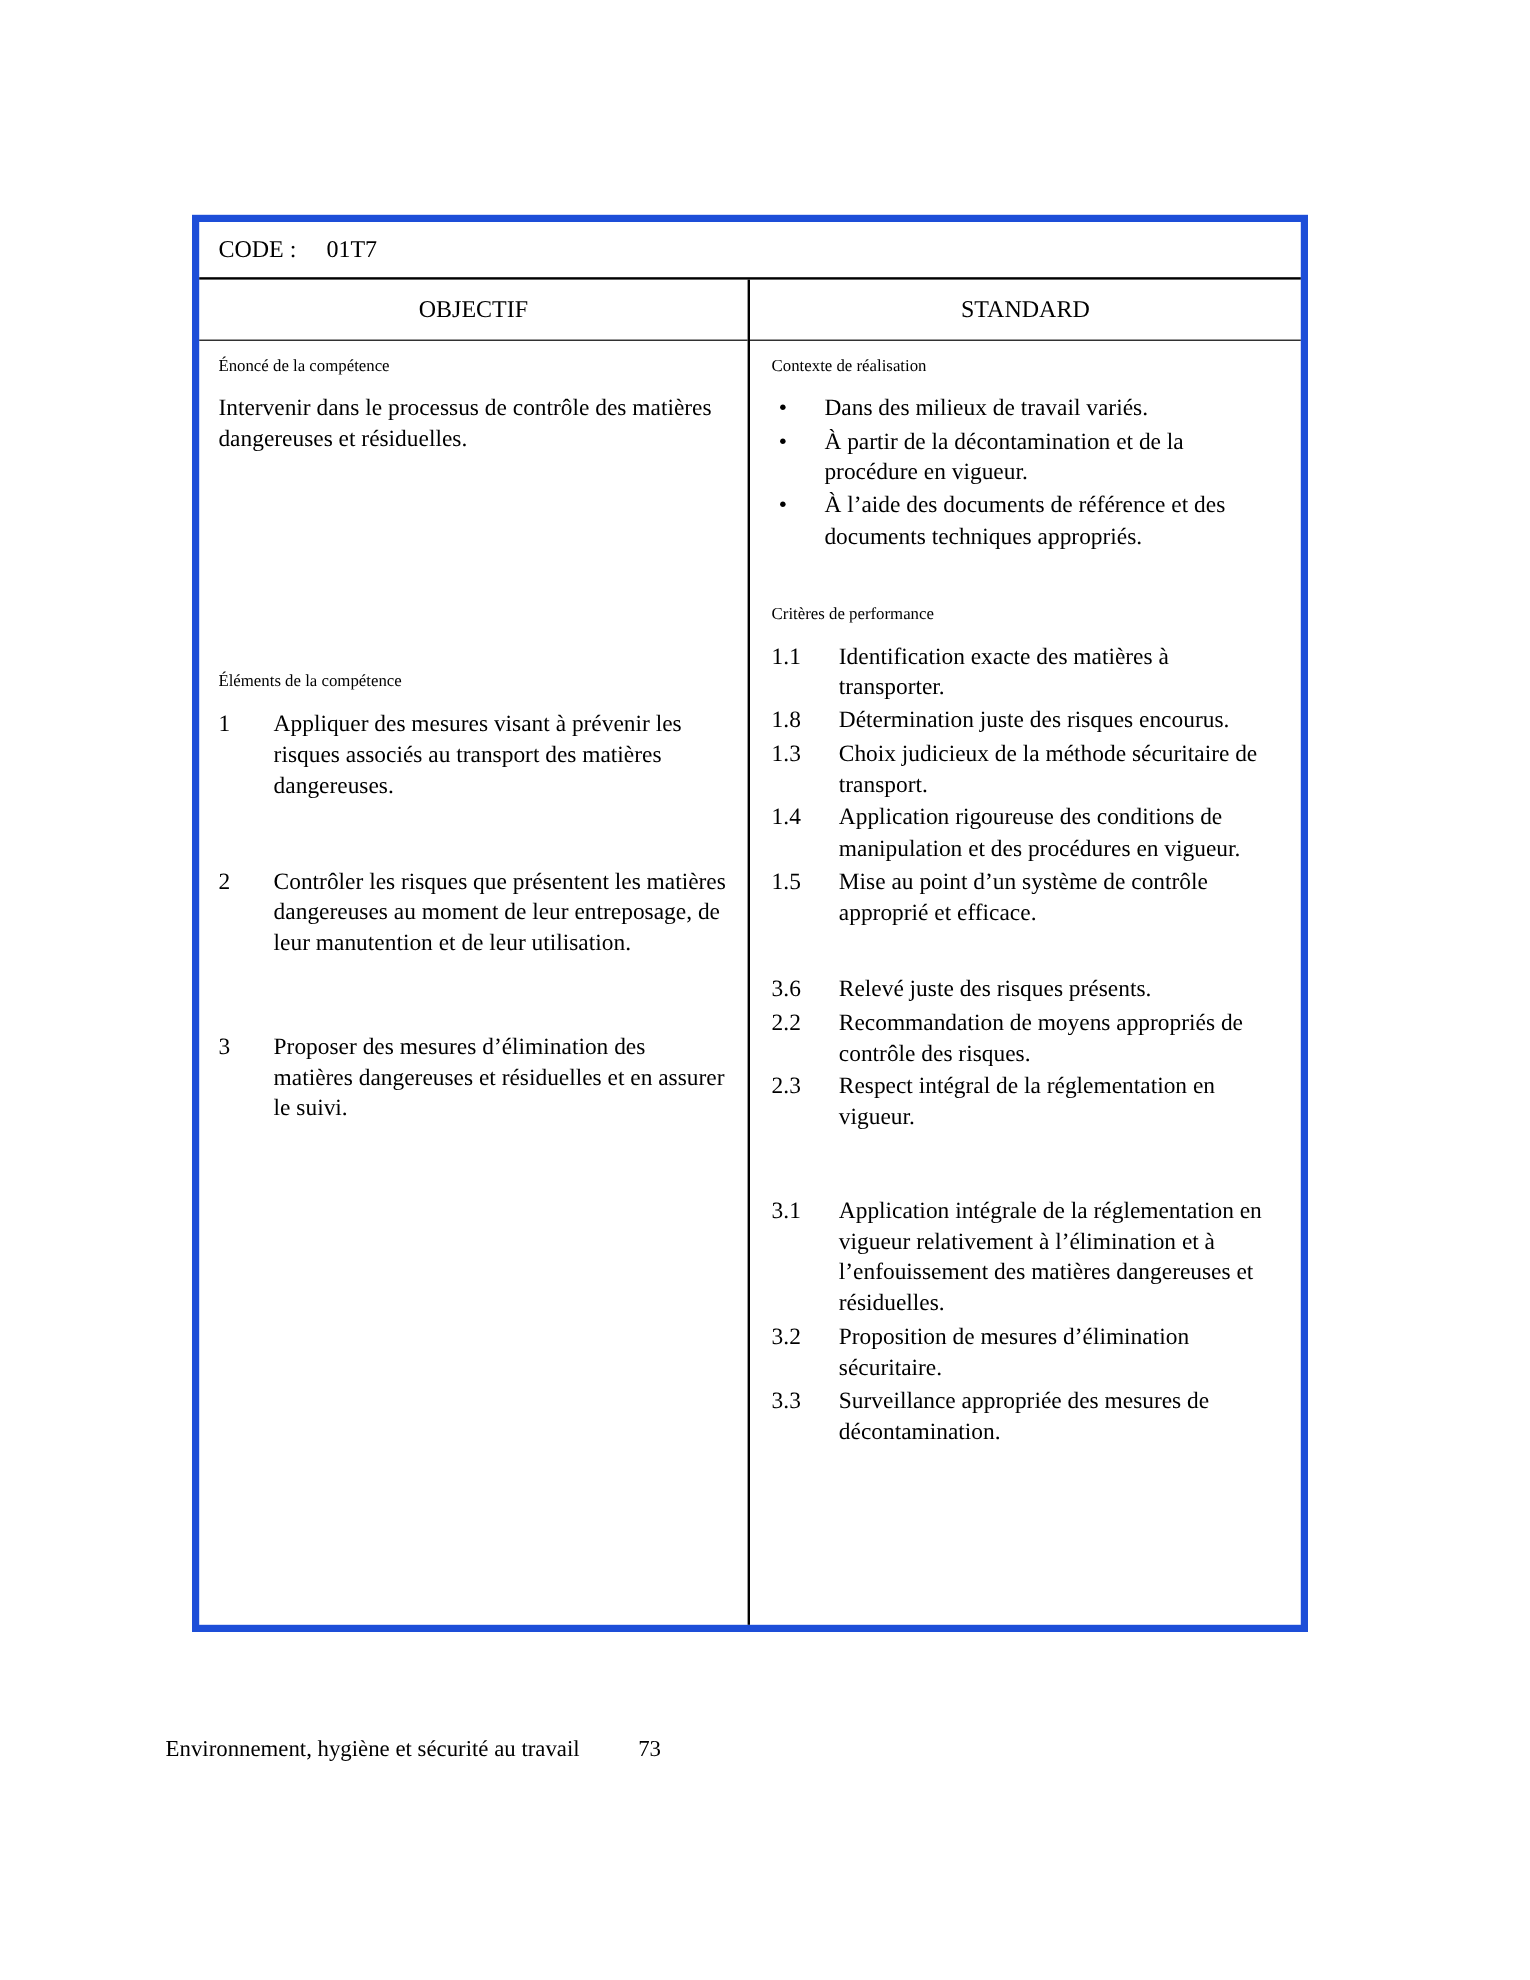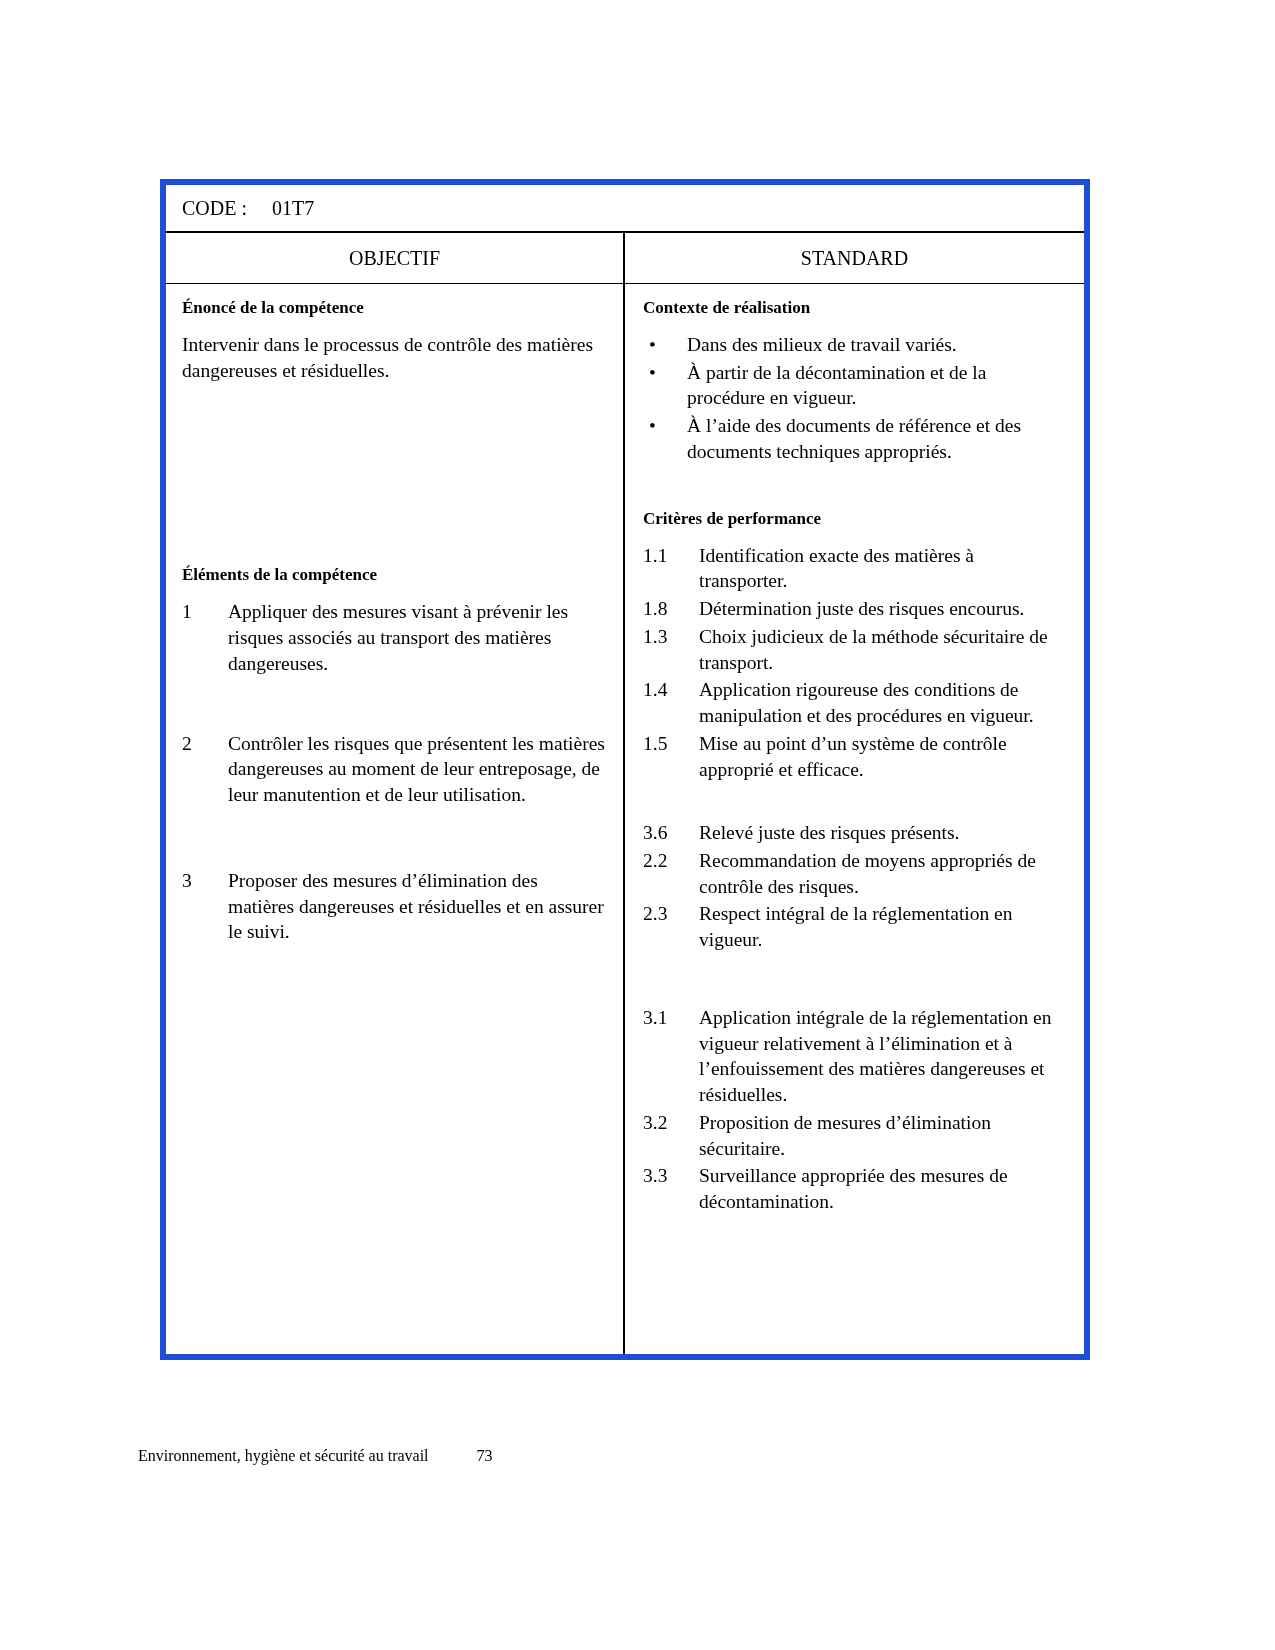--- a/index.html
+++ b/index.html
@@ -64,22 +64,22 @@
   }
   .col-body {
     padding: 14px 18px 18px 16px;
     min-height: 1070px;
     box-sizing: border-box;
   }
   .col-right .col-body {
     padding-left: 18px;
   }
   .section-title {
-    font-weight: bold;
-    font-size: 17px;
+    font-weight: normal;
+    font-size: 14px;
     margin: 0 0 14px 0;
   }
   .section-title.second {
     margin-top: 0;
   }
   .para {
     font-size: 19.5px;
     line-height: 1.32;
     margin: 0;
   }
@@ -124,21 +124,21 @@
   }
   .spacer-240 { height: 182px; }
   .spacer-elem-1 { height: 52px; }
   .spacer-elem-2 { height: 58px; }
   .spacer-crit-1 { height: 36px; }
   .spacer-crit-2 { height: 50px; }
   .footer {
     position: absolute;
     left: 138px;
     top: 1447px;
-    font-size: 16px;
+    font-size: 19px;
     white-space: nowrap;
   }
   .footer .page-num {
     display: inline-block;
     margin-left: 44px;
   }
 </style>
 </head>
 <body>
 

